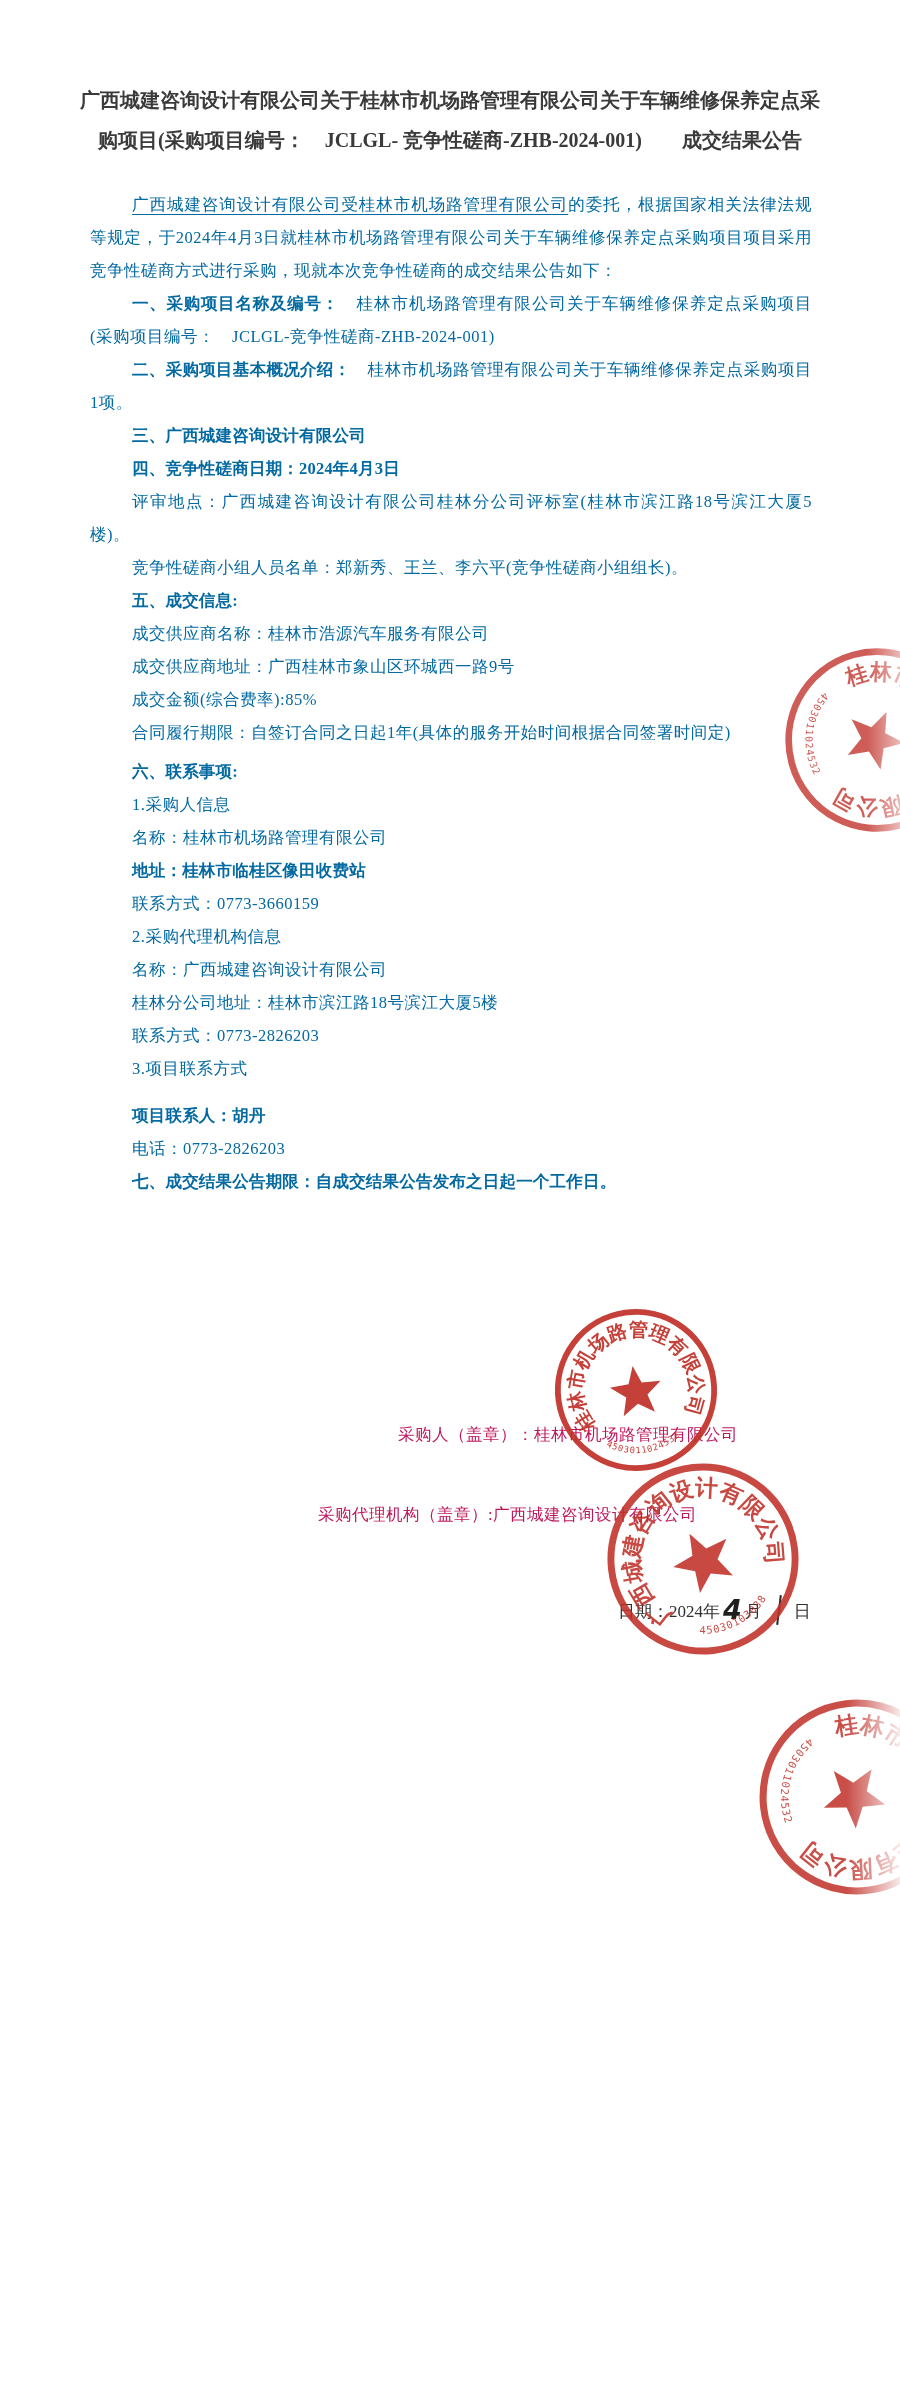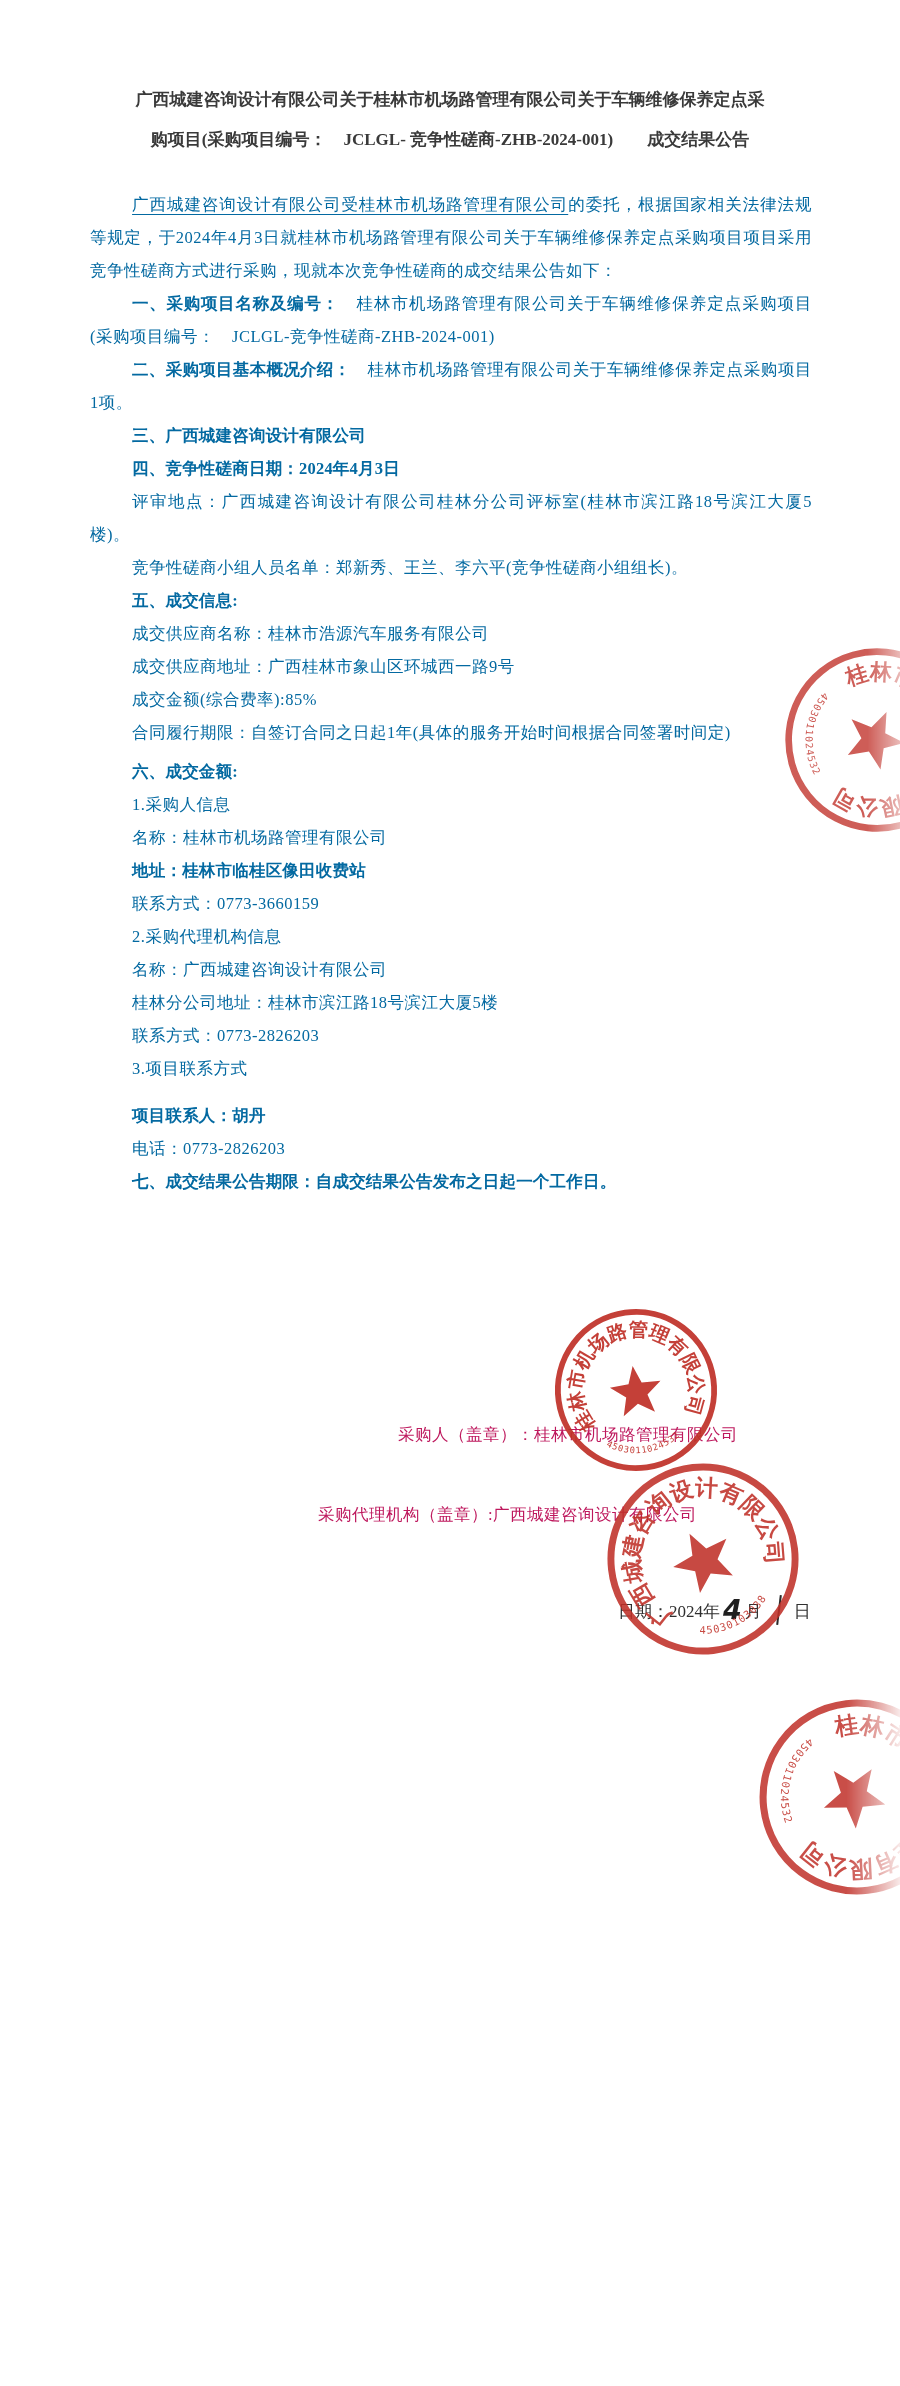--- a/index.html
+++ b/index.html
@@ -9,21 +9,21 @@
     margin:0 auto;
     background:#ffffff;
     overflow:hidden;
     font-family:"Liberation Serif","DejaVu Serif",serif;
     color:#353535;
   }
   .title{
     padding-top:80px;
     margin:0 70px;
     text-align:center;
-    font-size:17px;
+    font-size:20px;
     font-weight:bold;
     line-height:40px;
     color:#3a3a3a;
   }
   .doc-body{
     margin:28px 88px 0 90px;
     font-size:16.5px;
     letter-spacing:0.5px;
     color:#0369a1;
   }
@@ -77,21 +77,21 @@
       <p class="para"><span class="b">二、采购项目基本概况介绍：</span><span>　桂林市机场路管理有限公司关于车辆维修保养定点采购项目1项。</span></p>
       <p class="para"><span class="b">三、广西城建咨询设计有限公司</span></p>
       <p class="para"><span class="b">四、竞争性磋商日期：2024年4月3日</span></p>
       <p class="para"><span>评审地点：广西城建咨询设计有限公司桂林分公司评标室(桂林市滨江路18号滨江大厦5楼)。</span></p>
       <p class="para"><span>竞争性磋商小组人员名单：郑新秀、王兰、李六平(竞争性磋商小组组长)。</span></p>
       <p class="para"><span class="b">五、成交信息:</span></p>
       <p class="para"><span>成交供应商名称：桂林市浩源汽车服务有限公司</span></p>
       <p class="para"><span>成交供应商地址：广西桂林市象山区环城西一路9号</span></p>
       <p class="para"><span>成交金额(综合费率):85%</span></p>
       <p class="para"><span>合同履行期限：自签订合同之日起1年(具体的服务开始时间根据合同签署时间定)</span></p>
-      <p class="para mt6"><span class="b">六、成交金额:</span></p>
+      <p class="para mt6"><span class="b">六、联系事项:</span></p>
       <p class="para"><span>1.采购人信息</span></p>
       <p class="para"><span>名称：桂林市机场路管理有限公司</span></p>
       <p class="para"><span class="b">地址：桂林市临桂区像田收费站</span></p>
       <p class="para"><span>联系方式：0773-3660159</span></p>
       <p class="para"><span>2.采购代理机构信息</span></p>
       <p class="para"><span>名称：广西城建咨询设计有限公司</span></p>
       <p class="para"><span>桂林分公司地址：桂林市滨江路18号滨江大厦5楼</span></p>
       <p class="para"><span>联系方式：0773-2826203</span></p>
       <p class="para"><span>3.项目联系方式</span></p>
       <p class="para mt14"><span class="b">项目联系人：胡丹</span></p>

